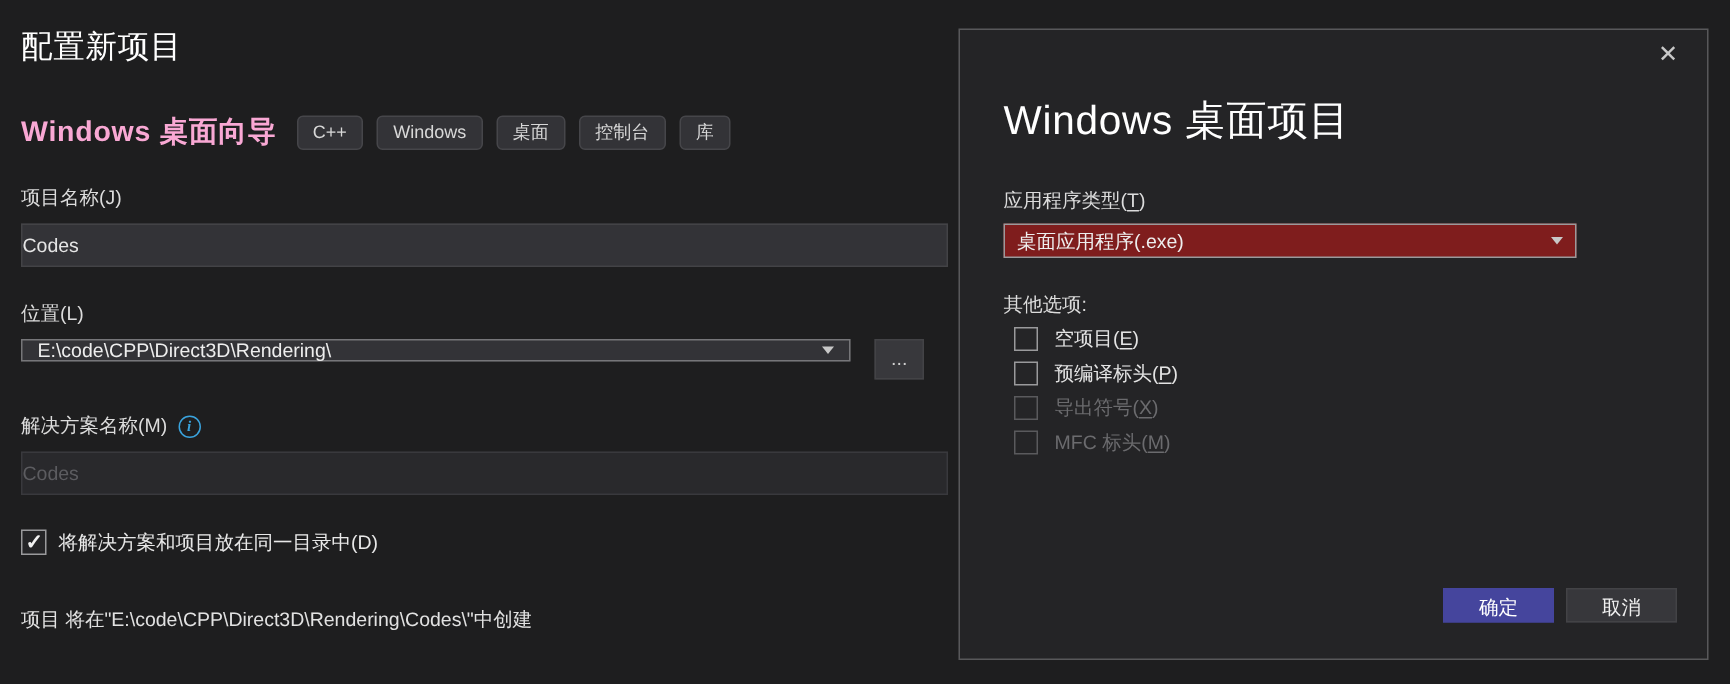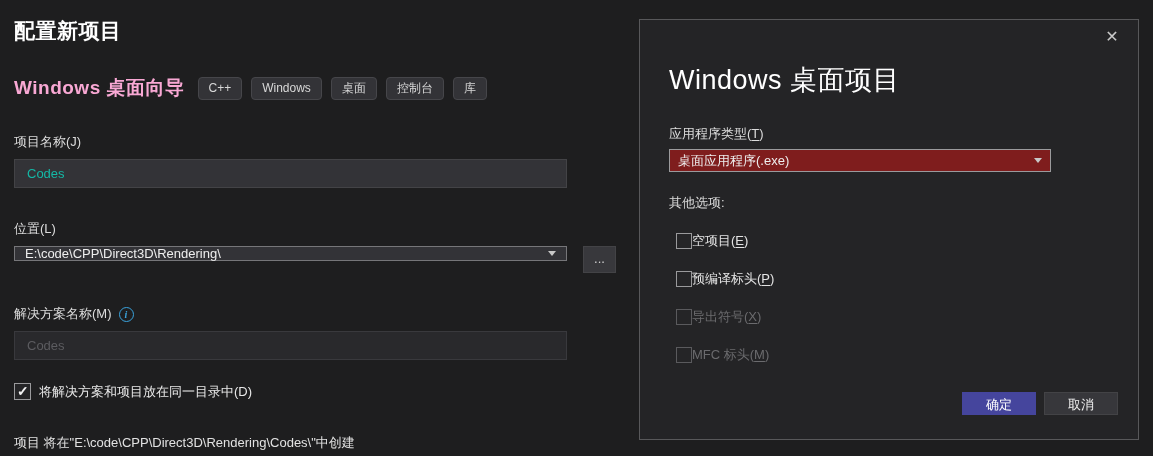--- a/index.html
+++ b/index.html
@@ -7,32 +7,32 @@
   body {
     background:#1e1e1f;
     font-family:"Liberation Sans", sans-serif;
     color:#e8e8e8;
     position:relative;
     overflow:hidden;
     font-size:13px;
   }
   
   .left-pane { position:absolute; left:14px; top:0; width:612px; }
-  .page-title { font-size:21px; font-weight:bold; color:#ffffff; margin-top:17px; letter-spacing:0.5px; }
+  .page-title { font-size:21px; font-weight:normal; color:#ffffff; margin-top:17px; letter-spacing:0.5px; }
   .wizard-row { display:flex; align-items:center; margin-top:30px; gap:9px; }
   .wizard-title { font-size:19px; font-weight:bold; color:#f9a8d4; margin-right:4px; letter-spacing:0.5px; }
   .tag {
     background:#333337; border:1px solid #46464a; border-radius:4px;
     color:#d8d8d8; font-size:12px; padding:3px 10px; line-height:15px;
   }
-  .field-label { margin-top:32px; color:#dcdcdc; display:flex; align-items:center; gap:7px; }
+  .field-label { margin-top:22px; color:#dcdcdc; display:flex; align-items:center; gap:7px; }
   .text-input {
-    margin-top:8px; width:553px; height:29px;
-    background:#333337; border:1px solid #434346; color:#14b8a6;
-    font-size:13px; padding:0 12px; outline:none;
+    margin-top:8px; width:618px; height:29px;
+    background:#333337; border:1px solid #434346; color:#e5e5e5;
+    font-size:13px; padding:0 0; outline:none;
     font-family:"Liberation Sans", sans-serif; display:block;
   }
   .text-input::placeholder { color:#5c5c60; }
   .text-input.disabled { background:#29292c; border-color:#39393d; }
   .combo-row { display:flex; margin-top:8px; gap:16px; }
   .combo {
     width:553px; height:15px; background:#333337; border:1px solid #767679;
     display:flex; align-items:center; padding:0 10px; cursor:default;
   }
   .combo .combo-text { flex:1; color:#eeeeee; }
@@ -71,21 +71,21 @@
     margin:42px 0 0 29px; font-size:27px; font-weight:300; color:#ffffff; letter-spacing:0.5px;
   }
   .dialog-label { margin:27px 0 0 29px; color:#dcdcdc; }
   .dialog-combo {
     margin:6px 0 0 29px; width:382px; height:23px;
     background:#7f1d1d; border:1px solid #9a9a9c;
     display:flex; align-items:center; padding:0 8px; cursor:default;
   }
   .dialog-combo .combo-text { flex:1; color:#eeeeee; }
   .options-label { margin:22px 0 0 29px; color:#dcdcdc; }
-  .option-row { display:flex; align-items:center; margin:20px 0 0 36px; }
+  .option-row { display:flex; align-items:center; margin:5px 0 0 36px; gap:11px; }
   .option-row .checkbox { width:16px; height:16px; }
   .option-row.disabled { color:#6b6b6e; }
   .option-row.disabled .checkbox { border-color:#5a5a5d; }
   .option-row .opt-label { color:#e4e4e4; }
   .option-row.disabled .opt-label { color:#6b6b6e; }
   .btn-row { position:absolute; right:20px; bottom:24px; display:flex; gap:8px;align-items:center; }
   .btn {
     min-width:74px; height:23px; font-size:13px; text-align:center; line-height:23px;
     cursor:pointer; border:1px solid transparent; padding:0 14px;
     font-family:"Liberation Sans", sans-serif;

